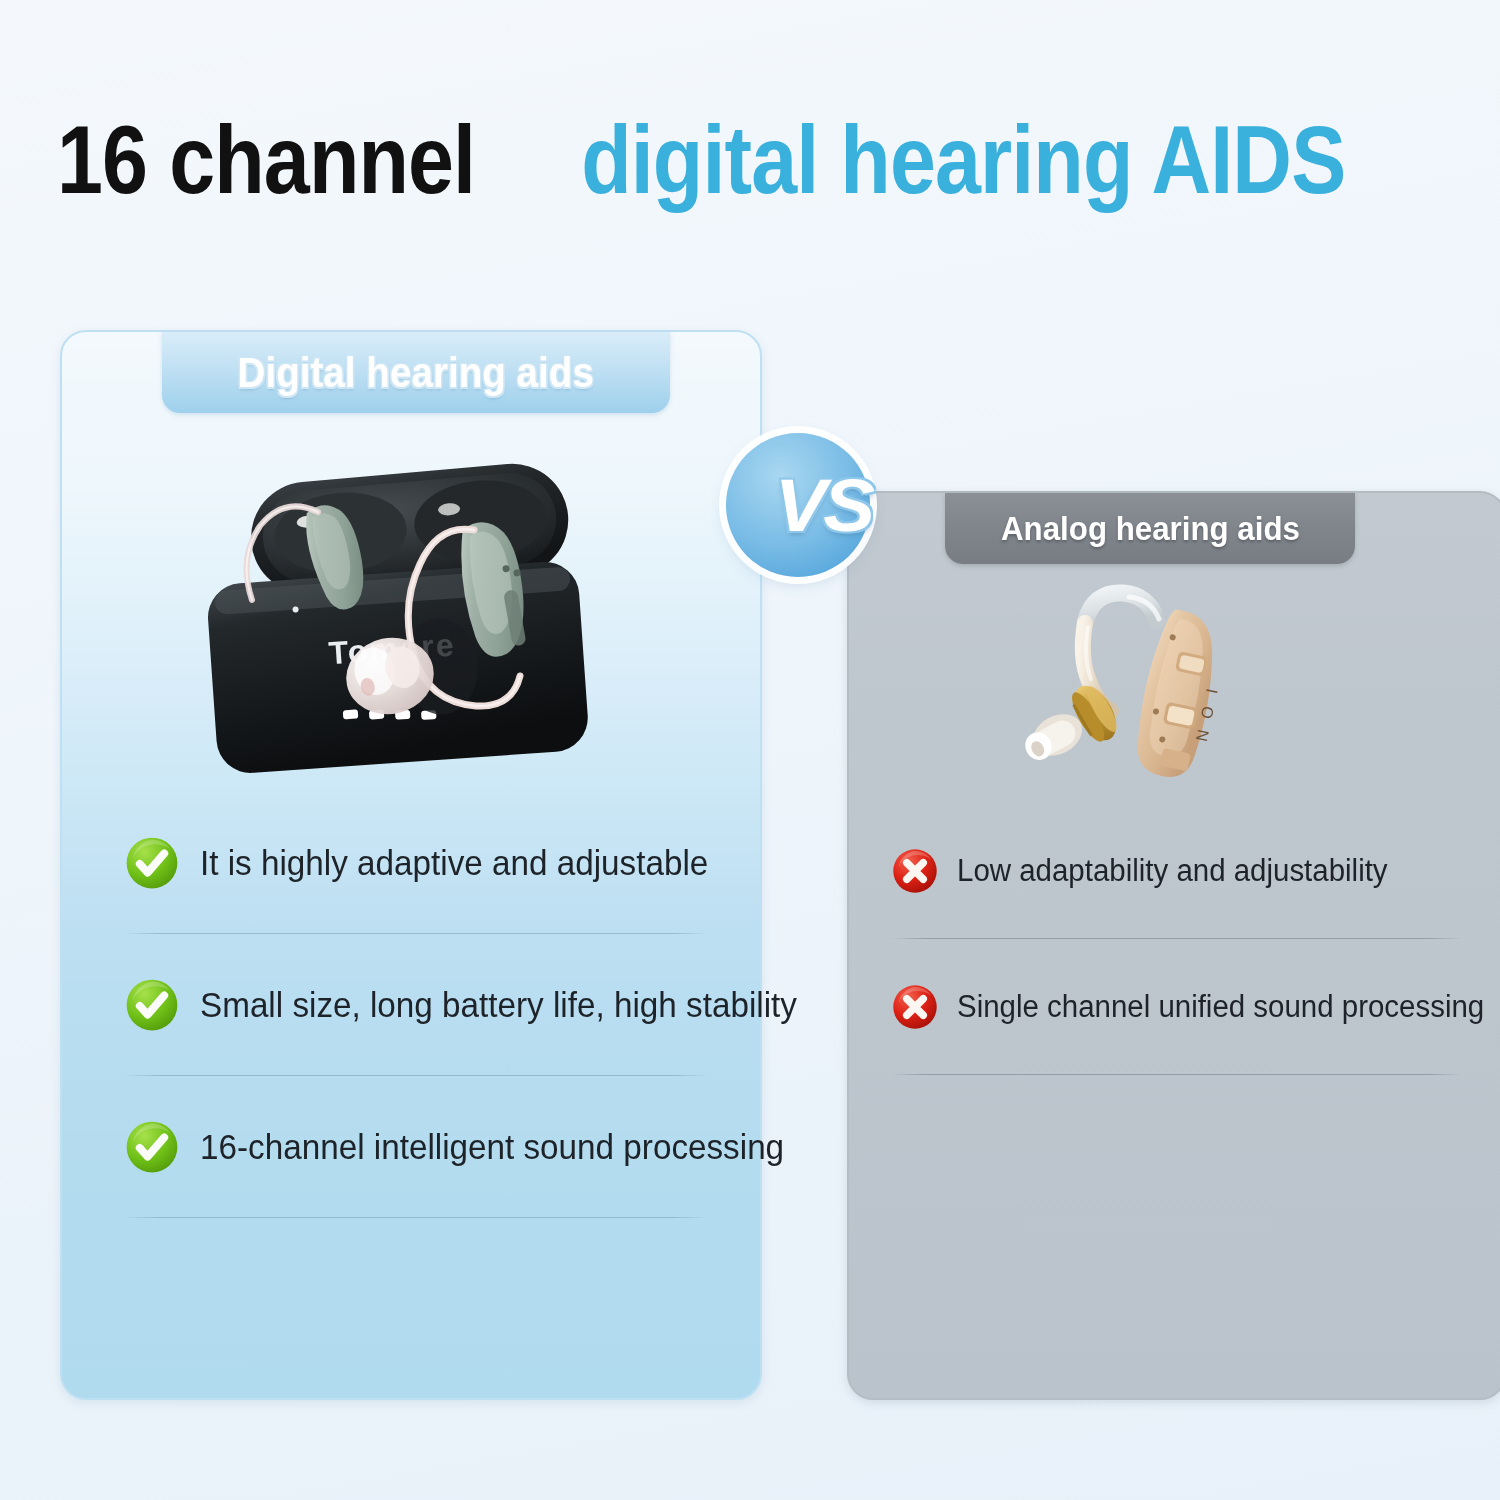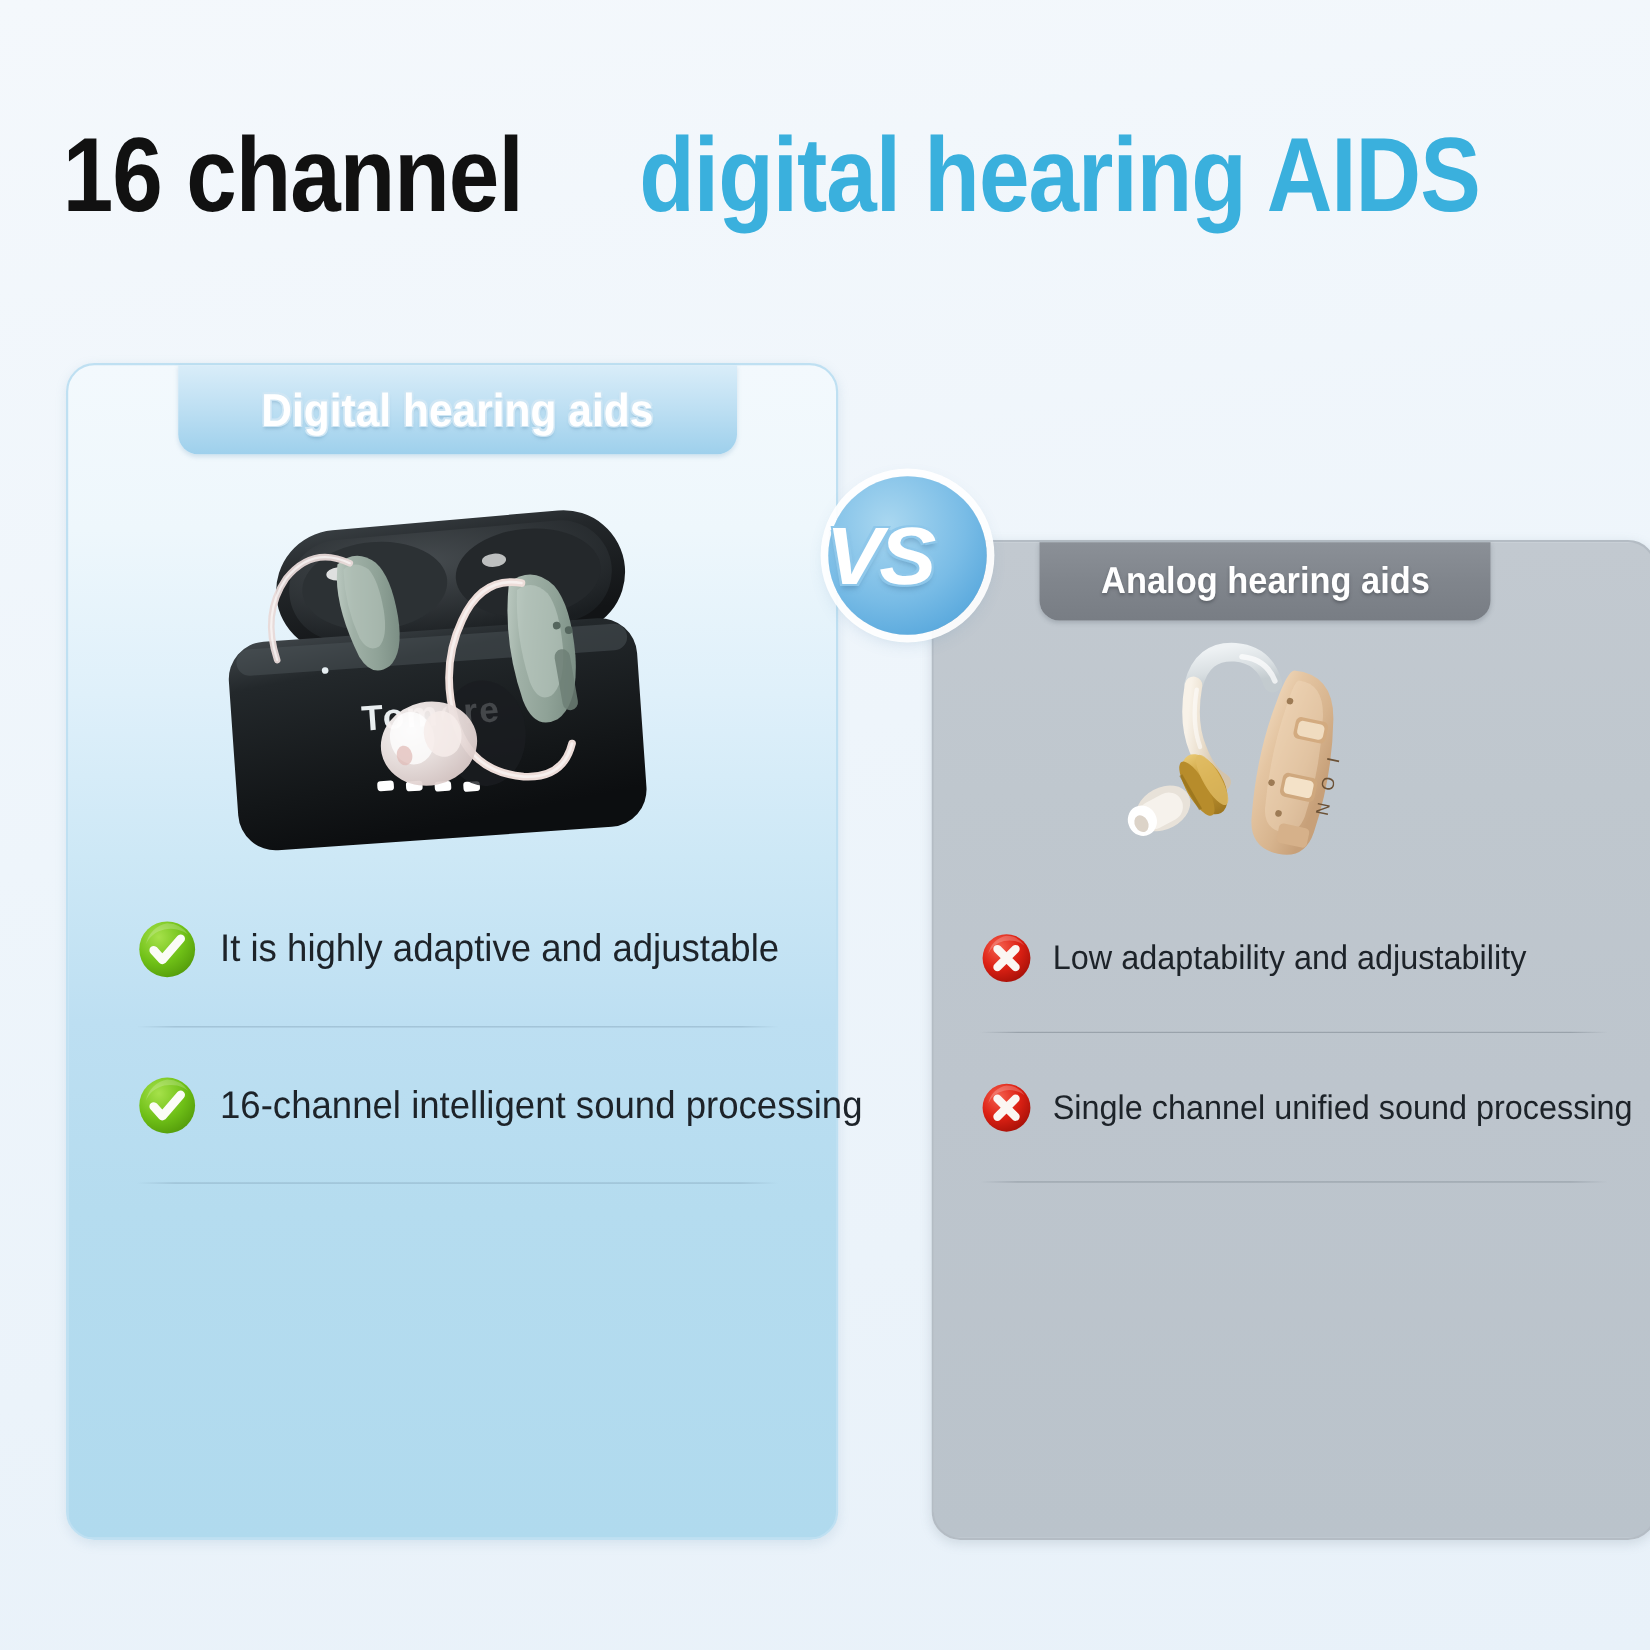--- a/index.html
+++ b/index.html
@@ -181,30 +181,30 @@
   }
 
   
   .status-icon { flex: 0 0 auto; display:block; }
   #list-digital .status-icon { width: 56px; height: 56px; }
   #list-analog  .status-icon { width: 48px; height: 48px; }
 
   
   #vs-badge {
     position: absolute;
-    left: 753px;
+    left: 726px;
     top: 433px;
     width: 144px;
     height: 144px;
     border-radius: 50%;
     background: radial-gradient(circle at 38% 30%, #a9d7f0 0%, #79bce6 52%, #5aa9dd 80%, #7fc0e8 100%);
     box-shadow: 0 0 0 7px rgba(255,255,255,0.92), 0 5px 16px rgba(90,140,180,0.3);
     display: flex;
     align-items: center;
-    justify-content: flex-start;
+    justify-content: flex-end;
     z-index: 20;
   }
   #vs-label {
     font-family: "Liberation Sans Narrow", "Liberation Sans", sans-serif;
     font-weight: 700;
     font-style: italic;
     font-size: 74px;
     color: #ffffff;
     letter-spacing: -3px;
     transform: scaleX(1.05);
@@ -323,20 +323,29 @@
           </radialGradient>
         </defs>
         <circle cx="32" cy="32" r="29" fill="url(#grnA)"></circle>
         <path d="M32 5 a27 27 0 0 1 22 12 a27 24 0 0 0 -44 10 a27 27 0 0 1 22 -22 z" fill="#ffffff" opacity="0.2"></path>
         <path d="M18 33 l9 10 l19 -22" stroke="#fbfcf7" stroke-width="9" fill="none" stroke-linecap="round" stroke-linejoin="round"></path>
       </svg>
       <span class="feature-text">It is highly adaptive and adjustable</span>
       <div class="divider"></div>
     </div>
 
+    <div class="feature-row">
+      <svg class="status-icon" viewBox="0 0 64 64">
+        <circle cx="32" cy="32" r="29" fill="url(#grnA)"></circle>
+        <path d="M32 5 a27 27 0 0 1 22 12 a27 24 0 0 0 -44 10 a27 27 0 0 1 22 -22 z" fill="#ffffff" opacity="0.2"></path>
+        <path d="M18 33 l9 10 l19 -22" stroke="#fbfcf7" stroke-width="9" fill="none" stroke-linecap="round" stroke-linejoin="round"></path>
+      </svg>
+      <span class="feature-text">Small size, long battery life, high stability</span>
+      <div class="divider"></div>
+    </div>
 
     <div class="feature-row">
       <svg class="status-icon" viewBox="0 0 64 64">
         <circle cx="32" cy="32" r="29" fill="url(#grnA)"></circle>
         <path d="M32 5 a27 27 0 0 1 22 12 a27 24 0 0 0 -44 10 a27 27 0 0 1 22 -22 z" fill="#ffffff" opacity="0.2"></path>
         <path d="M18 33 l9 10 l19 -22" stroke="#fbfcf7" stroke-width="9" fill="none" stroke-linecap="round" stroke-linejoin="round"></path>
       </svg>
       <span class="feature-text">16-channel intelligent sound processing</span>
       <div class="divider"></div>
     </div>

